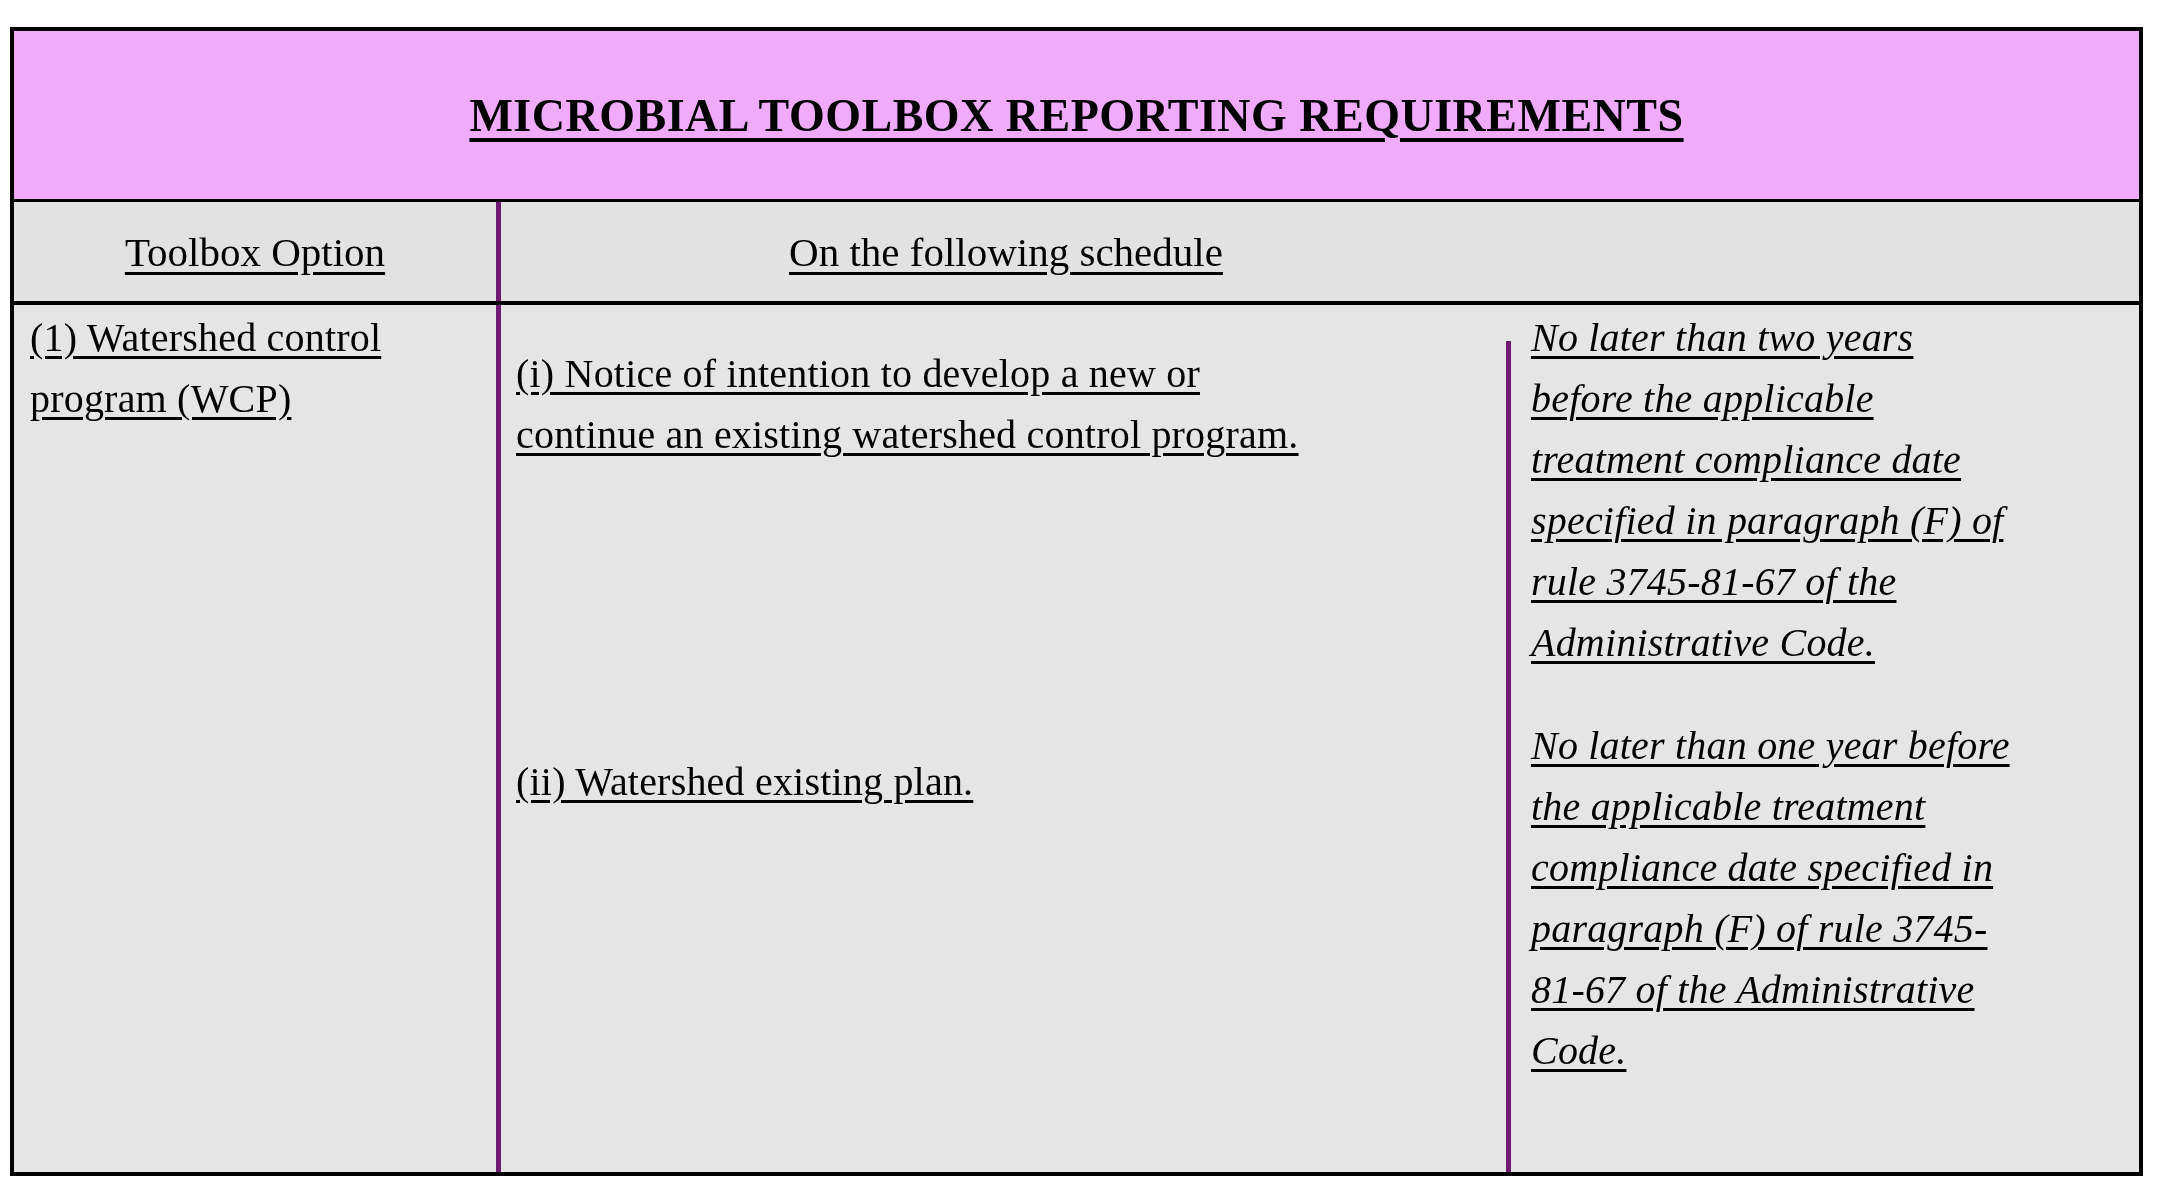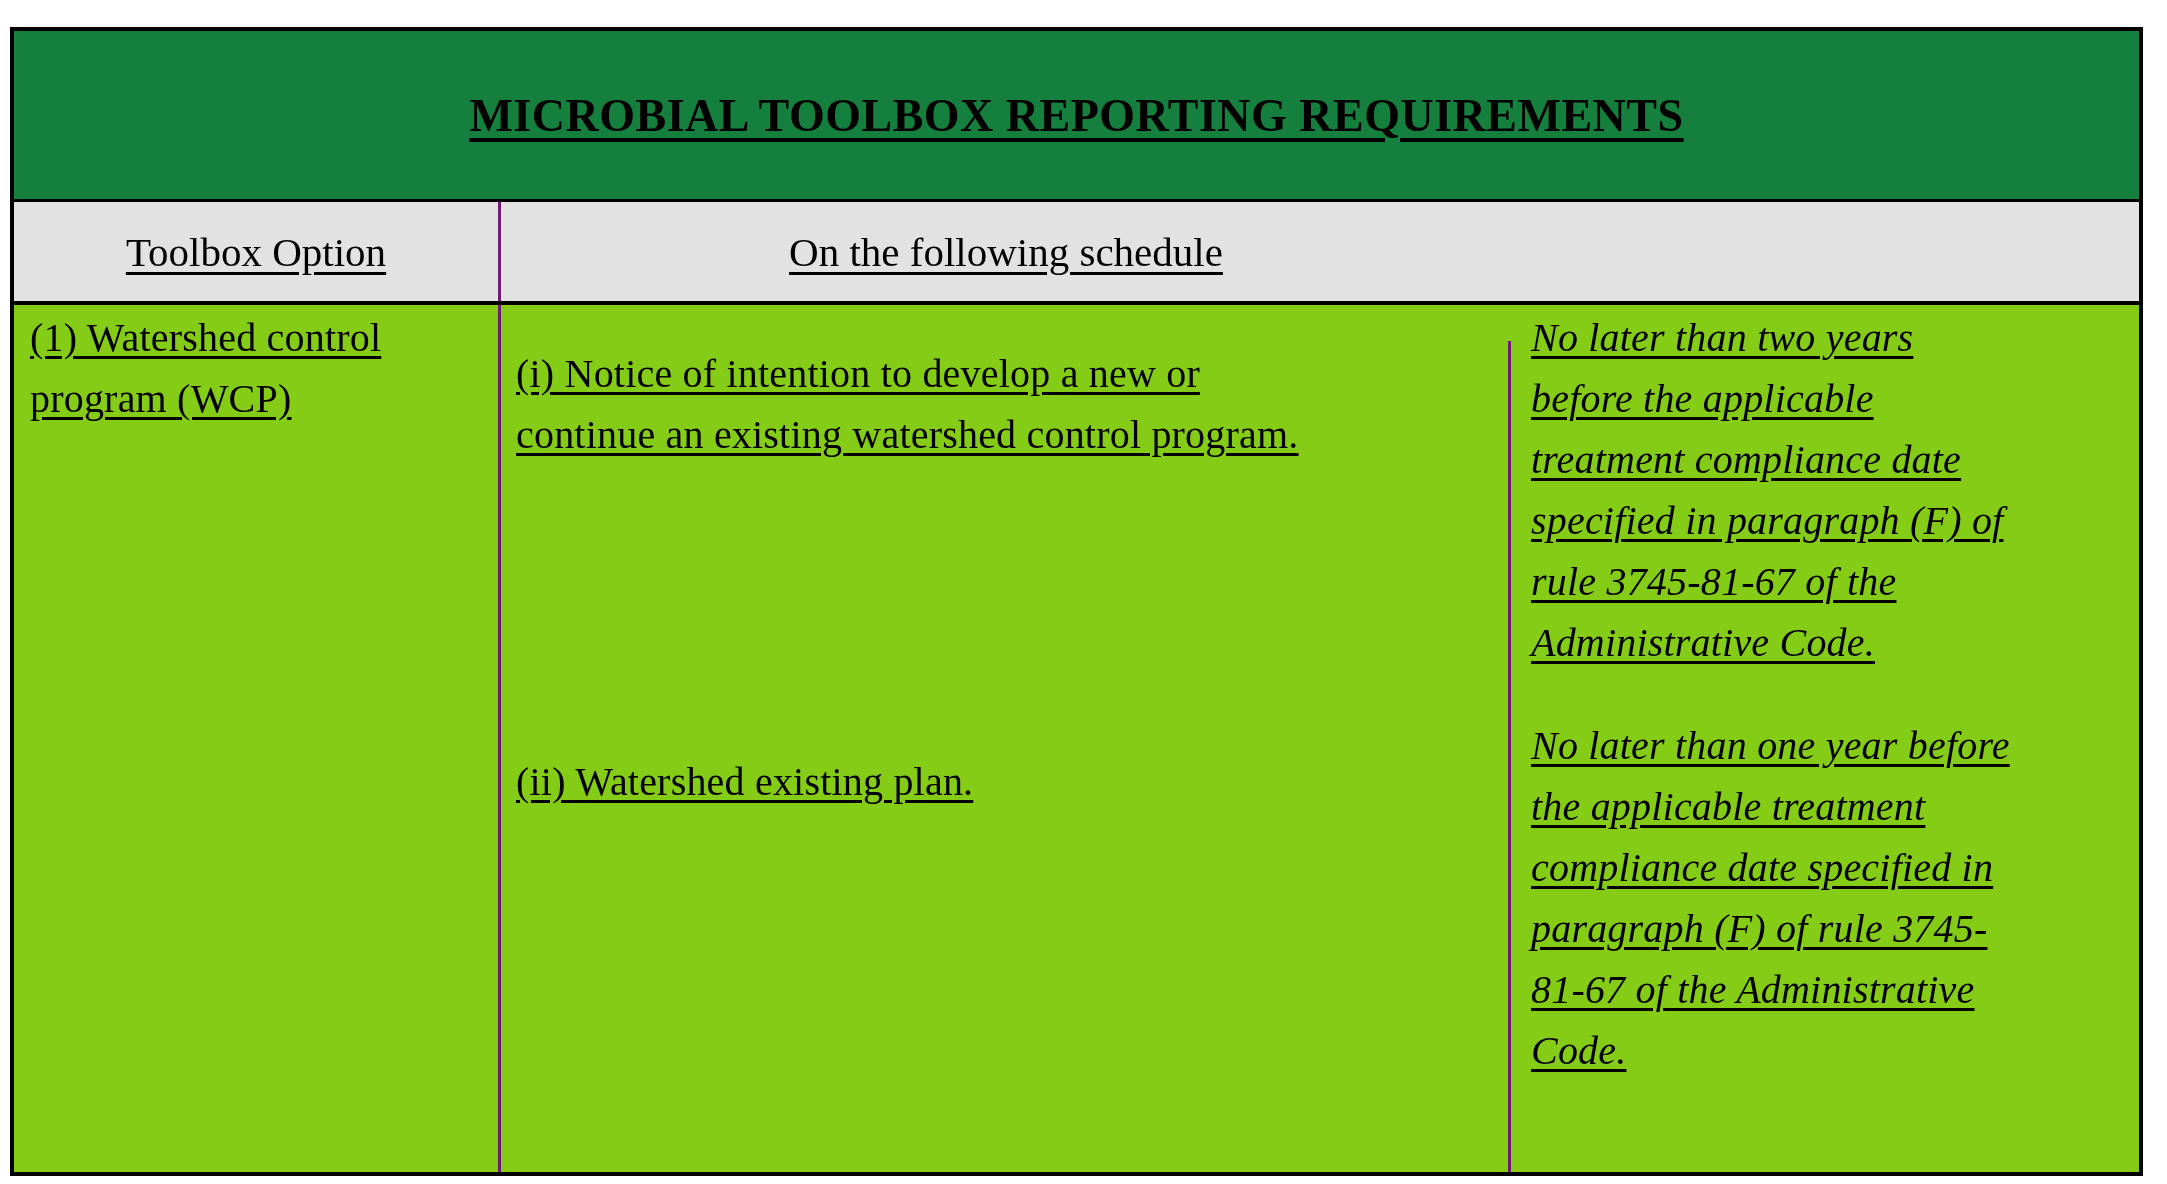--- a/index.html
+++ b/index.html
@@ -15,21 +15,21 @@
     width: 2133px; height: 1149px;
     border: 4px solid #000000;
     background: #ffffff;
     display: flex;
     flex-direction: column;
   }
   
   .title-row {
     height: 171px;
     flex: 0 0 171px;
-    background: #15803d;
+    background: #f0abfc;
     border-bottom: 3px solid #000000;
     display: flex;
     align-items: center;
     justify-content: center;
   }
   .title-text {
     font-size: 46px;
     font-weight: bold;
     text-decoration: underline;
     text-decoration-thickness: 4px;
@@ -51,25 +51,25 @@
   .header-cell {
     display: flex;
     align-items: center;
     justify-content: center;
     font-size: 41px;
     text-decoration: underline;
     text-decoration-thickness: 3px;
     text-underline-offset: 6px;
     white-space: nowrap;
   }
-  .v-border { border-right: 3px solid #701a75; }
+  .v-border { border-right: 5px solid #701a75; }
   
   .body-row {
     flex: 1 1 auto;
-    background: #84cc16;
+    background: #e5e5e5;
   }
   .body-cell {
     display: grid;
     grid-template-rows: 408px 1fr;
     overflow: hidden;
   }
   .cell-option    { padding-left: 16px; padding-right: 8px; }
   .cell-info      { padding-left: 15px; padding-right: 10px; margin-top: 36px; }
   .cell-schedule  { padding-left: 20px; padding-right: 4px; font-style: italic; }
   .para {

